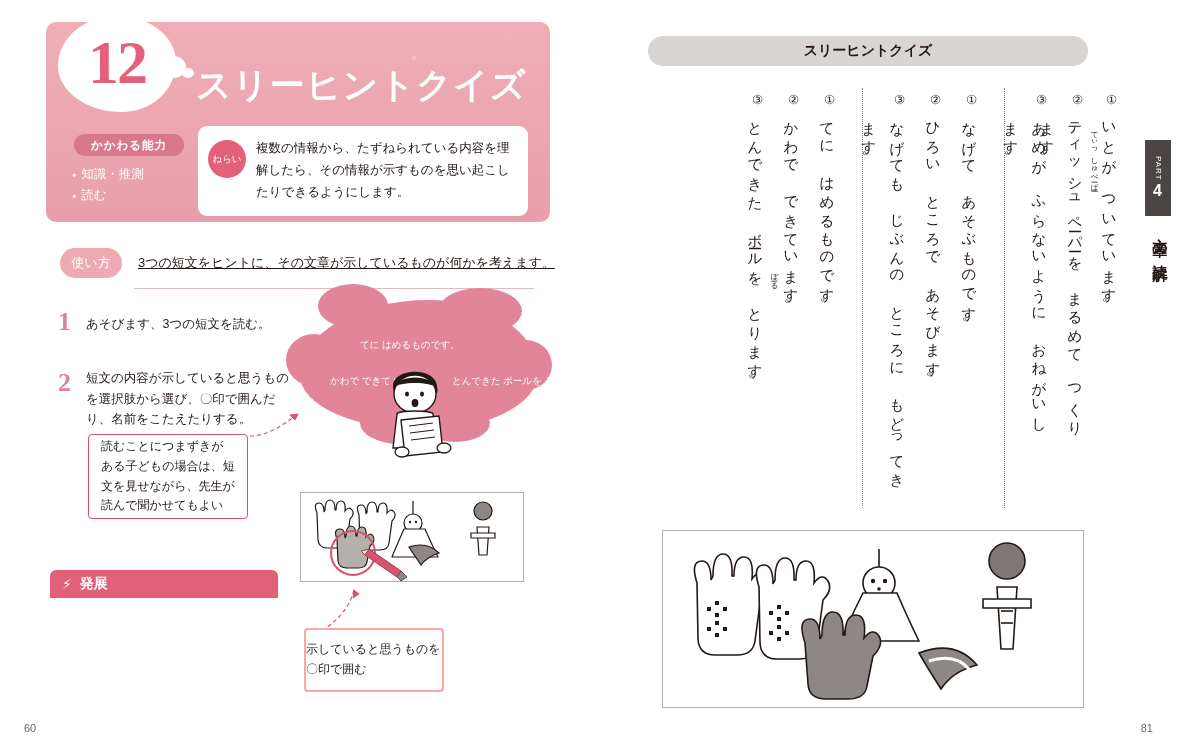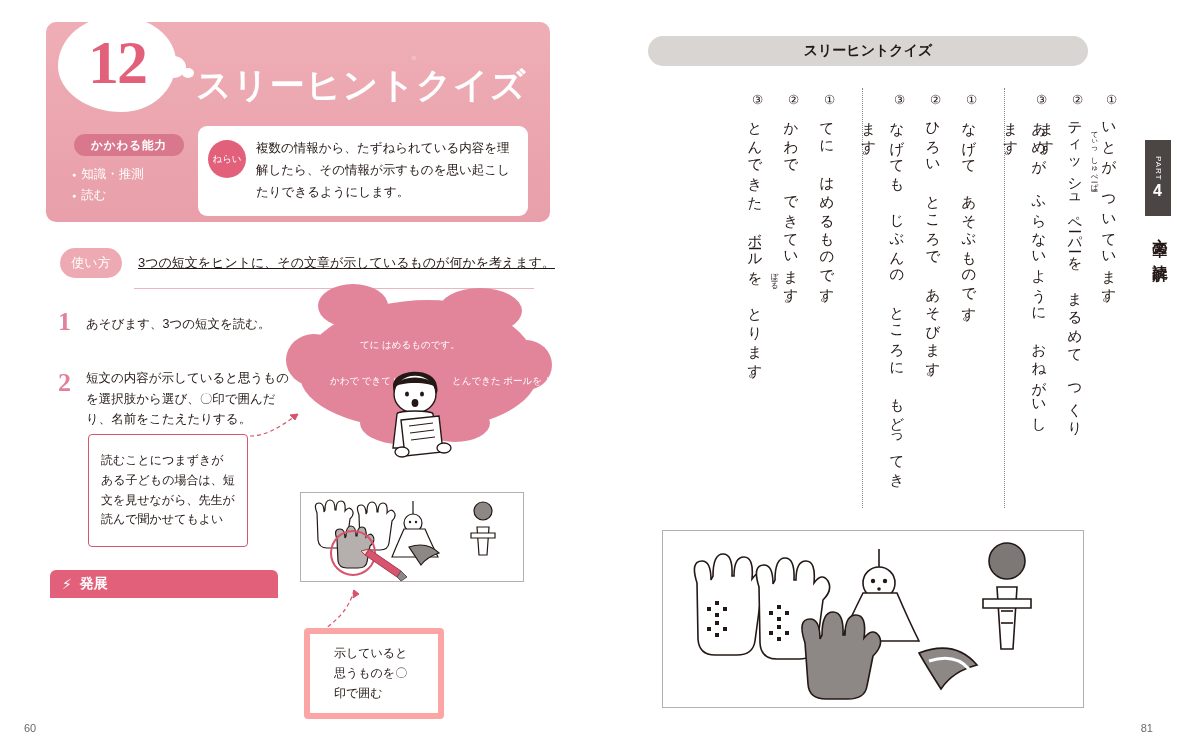--- a/index.html
+++ b/index.html
@@ -82,26 +82,26 @@
   .step-num{
     position:absolute;font-family:"Liberation Serif",serif;font-size:26px;color:#e2829a;font-weight:bold;
   }
   .s1num{left:58px;top:307px;}
   .s1tx{left:86px;top:314px;width:230px;}
   .s2num{left:58px;top:368px;}
   .s2tx{left:86px;top:368px;width:210px;}
 
   
   .note-box{
-    position:absolute;left:88px;top:434px;width:160px;padding:16px 12px;box-sizing:border-box;
+    position:absolute;left:88px;top:434px;width:160px;padding:2px 12px;box-sizing:border-box;
     border:1px solid #d8536d;border-radius:4px;background:#fff;font-size:12px;line-height:1.65;
   }
   .note-box2{
-    position:absolute;left:304px;top:628px;width:140px;padding:10px 24px;box-sizing:border-box;
-    border:6px solid #fca5a5;border-radius:4px;background:#fff;font-size:12px;line-height:1.65;
+    position:absolute;left:304px;top:628px;width:140px;padding:10px 0;box-sizing:border-box;
+    border:2px solid #fca5a5;border-radius:4px;background:#fff;font-size:12px;line-height:1.65;
   }
 
   
   .dev-header{
     position:absolute;left:50px;top:570px;width:228px;height:28px;background:#e2607a;
     border-radius:6px 6px 0 0;display:flex;align-items:center;padding-left:12px;box-sizing:border-box;
     color:#fff;font-size:14px;font-weight:bold;gap:8px;
   }
   .dev-header .bolt{font-size:14px;}
   .dev-body{

